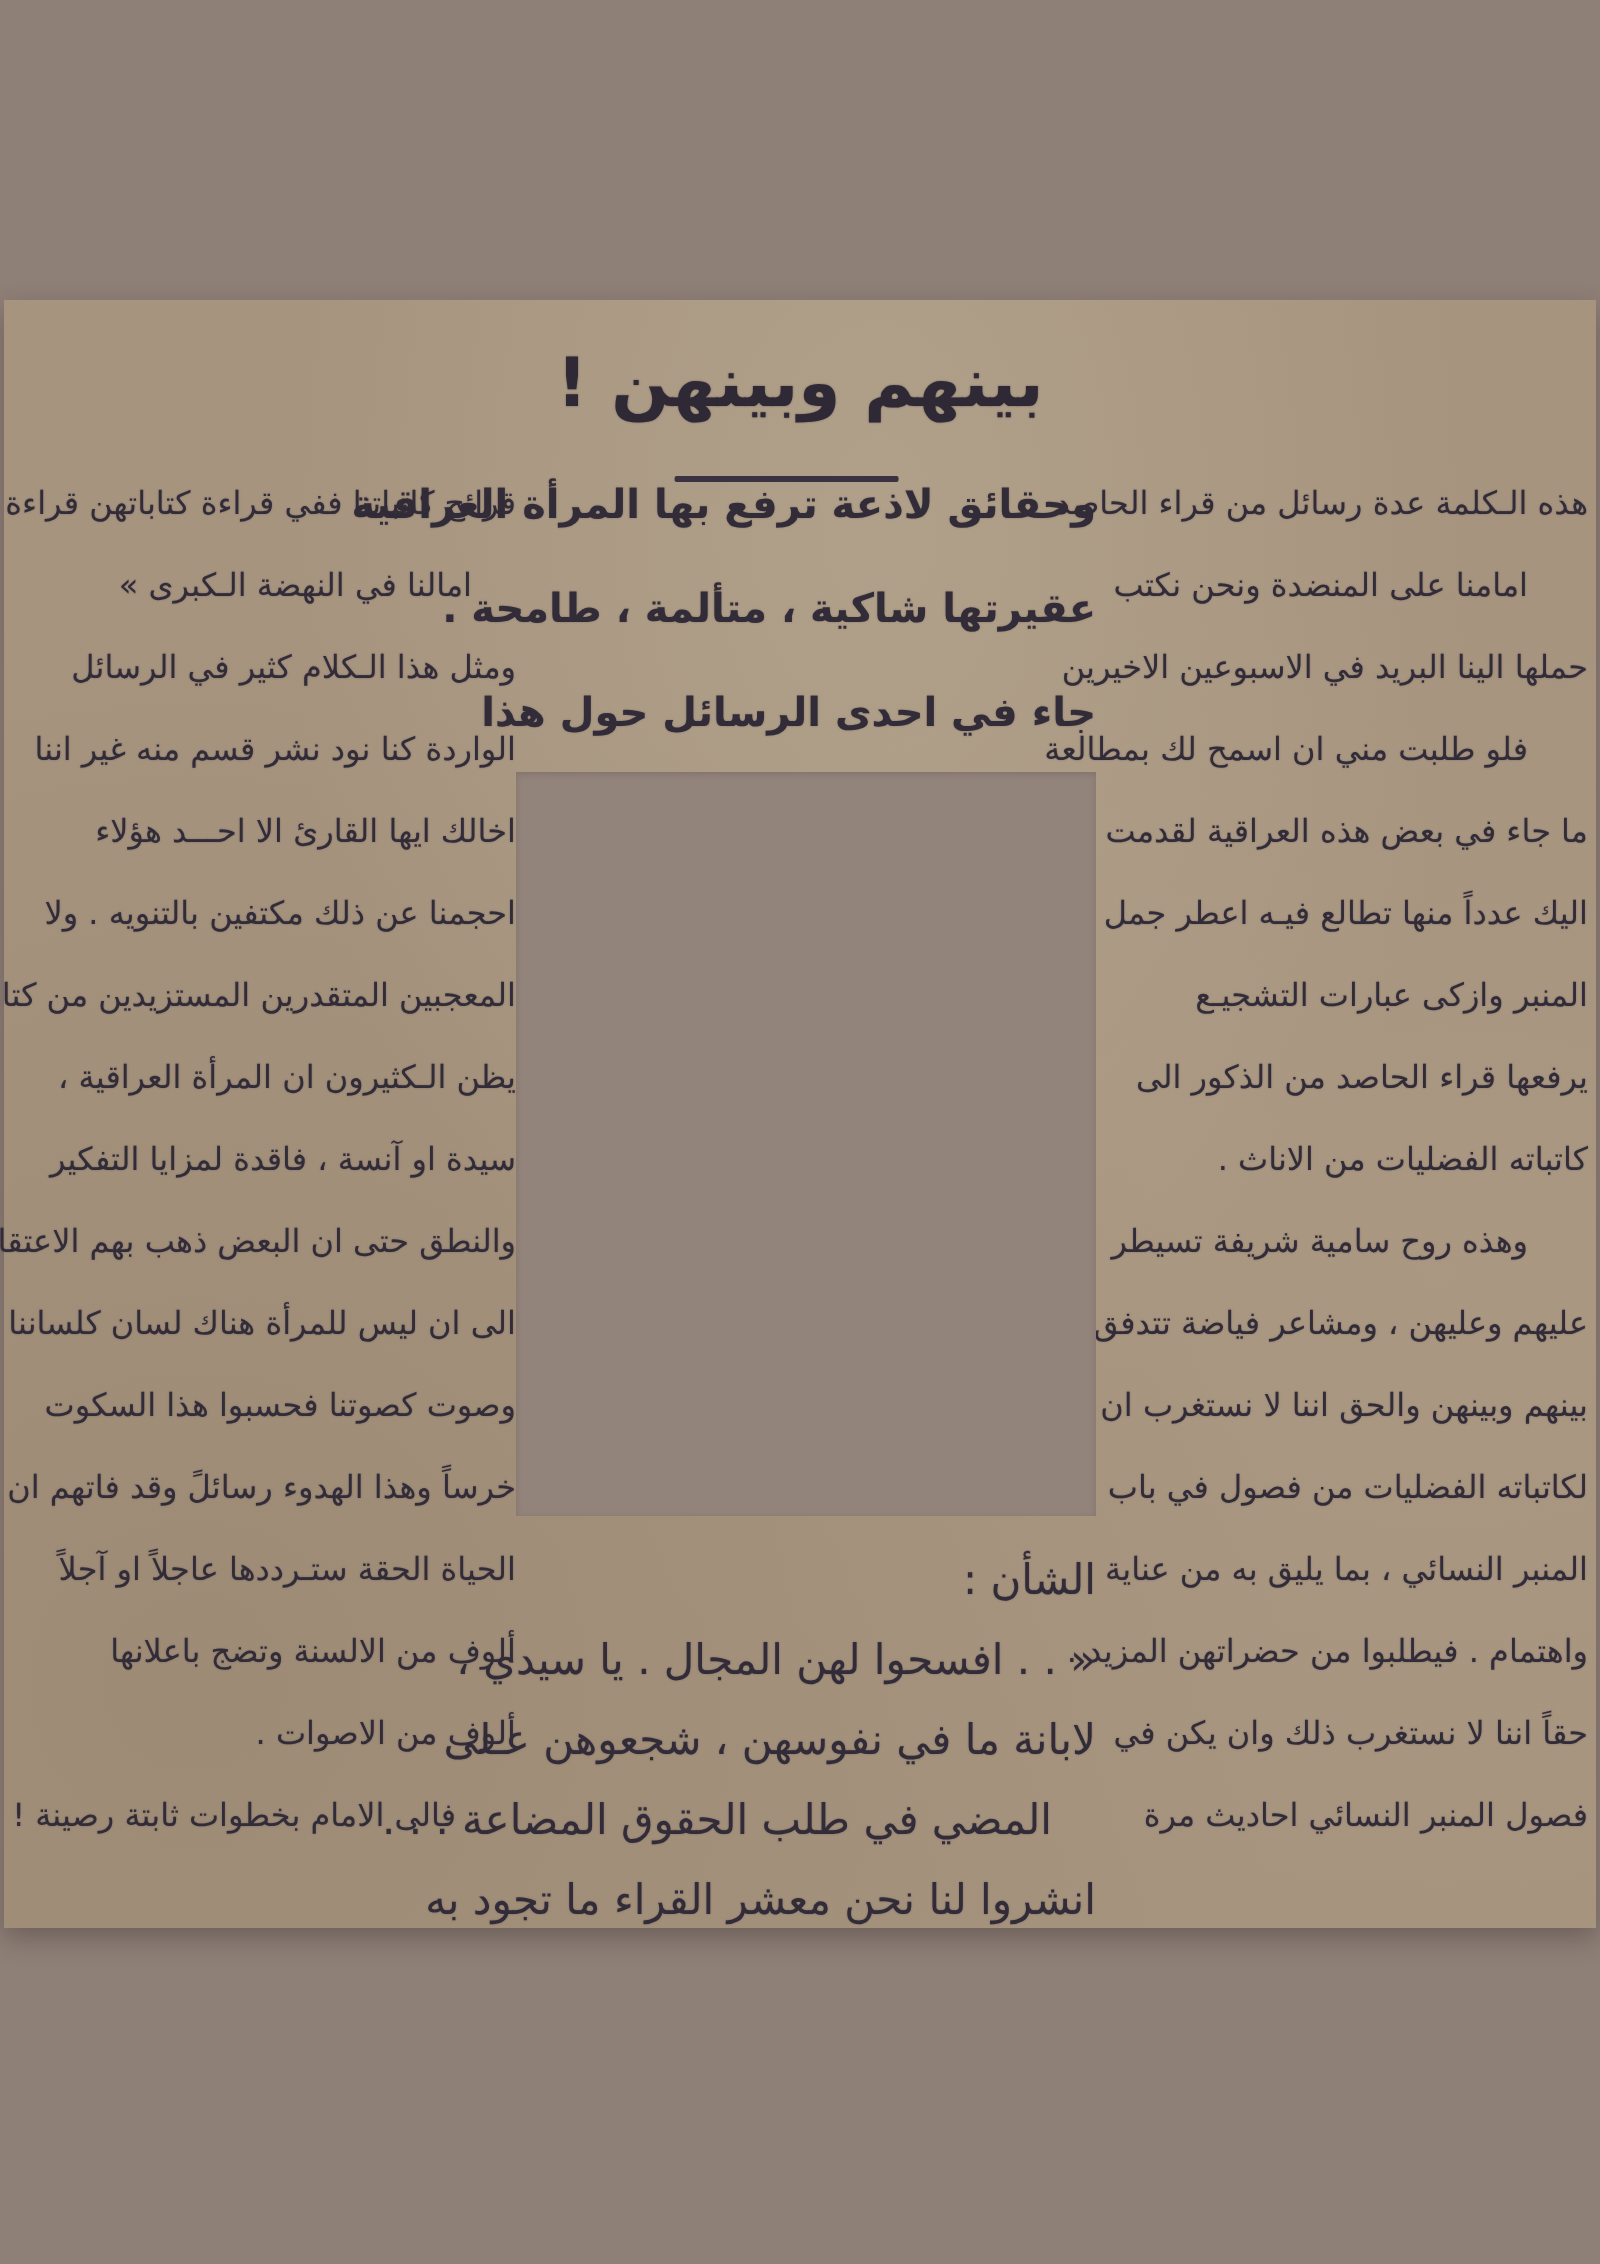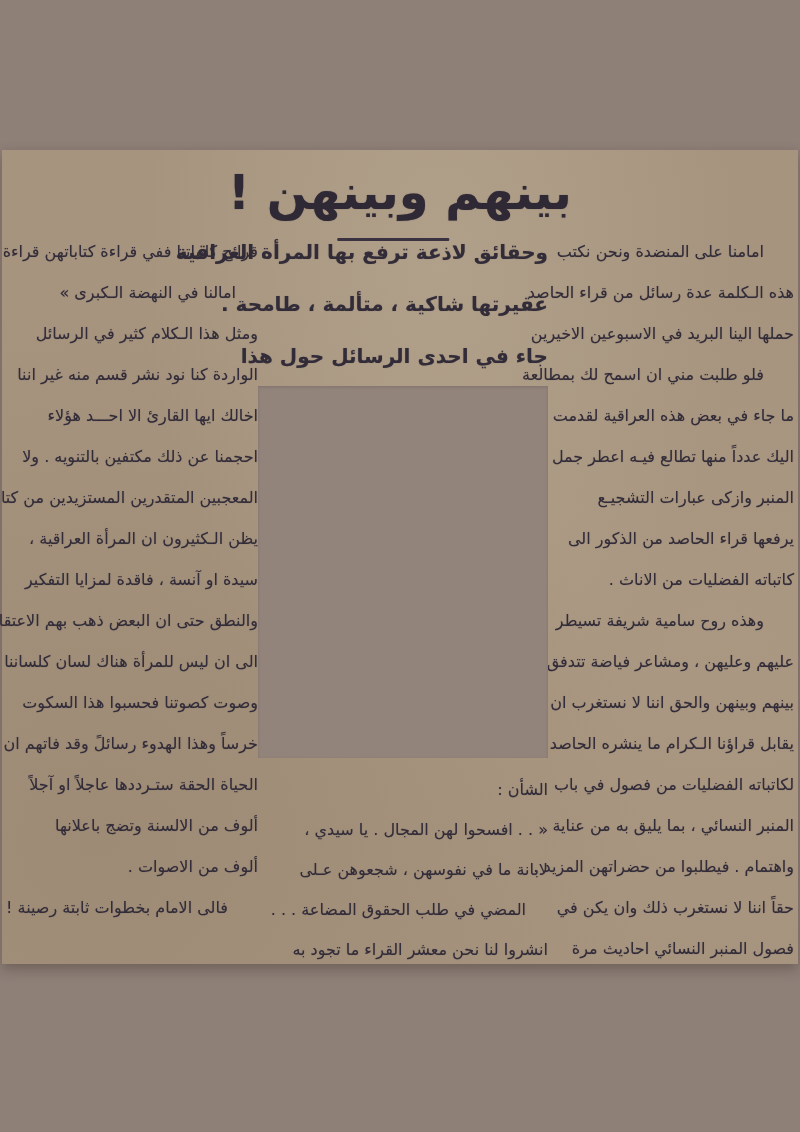--- a/index.html
+++ b/index.html
@@ -13,66 +13,65 @@
     background:
       radial-gradient(ellipse at 55% 14%, rgba(186,170,146,.55) 0%, rgba(186,170,146,0) 48%),
       radial-gradient(ellipse at 12% 85%, rgba(140,122,100,.35) 0%, rgba(140,122,100,0) 55%),
       radial-gradient(ellipse at 90% 60%, rgba(178,160,136,.30) 0%, rgba(178,160,136,0) 50%),
       #a6947f;
     box-shadow:0 5px 12px rgba(35,27,22,.30);
   }
   .title{
     position:absolute;top:4px;left:0;right:0;height:76px;line-height:76px;
     text-align:center;direction:rtl;
-    font-size:48px;font-weight:bold;color:#2f2935;
+    font-size:34px;font-weight:bold;color:#2f2935;
     text-shadow:0 0 1px rgba(47,41,53,.55);
     letter-spacing:0;
   }
   .rule{
     position:absolute;top:88px;left:50%;transform:translateX(-56%);
     width:112px;height:3px;background:#3a3240;border-radius:1px;
   }
   .col{position:absolute;direction:rtl;color:#322c39;}
   .col .ln{
     white-space:nowrap;text-align:right;overflow:visible;
     text-shadow:0 0 1px rgba(50,44,57,.35);
   }
   .body-col .ln{height:41px;line-height:41px;font-size:16px;}
   .mid-top .ln{height:52px;line-height:52px;font-size:20px;font-weight:bold;}
-  .mid-bot .ln{height:40px;line-height:40px;font-size:16px;}
+  .mid-bot .ln{height:40px;line-height:40px;font-size:21px;}
   .indent{padding-right:30px;}
   .indent-sm{padding-right:22px;}
   .cutout{
     position:absolute;left:256px;top:236px;width:290px;height:372px;
     background:#92837b;
     box-shadow:inset 0 1px 3px rgba(55,45,40,.18);
   }
 </style>
 </head>
 <body>
 
 <div class="paper">
 
   <div class="title">بينهم وبينهن !</div>
   <div class="rule"></div>
 
   <div class="col body-col" style="top:81px;left:550px;width:242px;">
+    <div class="ln">هذه الـكلمة عدة رسائل من قراء الحاصد</div>
     <div class="ln indent">امامنا على المنضدة ونحن نكتب</div>
-    <div class="ln">هذه الـكلمة عدة رسائل من قراء الحاصد</div>
     <div class="ln">حملها الينا البريد في الاسبوعين الاخيرين</div>
     <div class="ln indent">فلو طلبت مني ان اسمح لك بمطالعة</div>
     <div class="ln">ما جاء في بعض هذه العراقية لقدمت</div>
     <div class="ln">اليك عدداً منها تطالع فيـه اعطر جمل</div>
     <div class="ln">المنبر وازكى عبارات التشجيـع</div>
     <div class="ln">يرفعها قراء الحاصد من الذكور الى</div>
     <div class="ln">كاتباته الفضليات من الاناث .</div>
     <div class="ln indent">وهذه روح سامية شريفة تسيطر</div>
     <div class="ln">عليهم وعليهن ، ومشاعر فياضة تتدفق</div>
     <div class="ln">بينهم وبينهن والحق اننا لا نستغرب ان</div>
-    <div class="ln">يقابل قراؤنا الـكرام ما ينشره الحاصد</div>
     <div class="ln">لكاتباته الفضليات من فصول في باب</div>
     <div class="ln">المنبر النسائي ، بما يليق به من عناية</div>
     <div class="ln">واهتمام . فيطلبوا من حضراتهن المزيد .</div>
     <div class="ln">حقاً اننا لا نستغرب ذلك وان يكن في</div>
     <div class="ln">فصول المنبر النسائي احاديث مرة</div>
   </div>
 
   <div class="col mid-top" style="top:76px;left:262px;width:284px;">
     <div class="ln">وحقائق لاذعة ترفع بها المرأة العراقية</div>
     <div class="ln">عقيرتها شاكية ، متألمة ، طامحة .</div>

